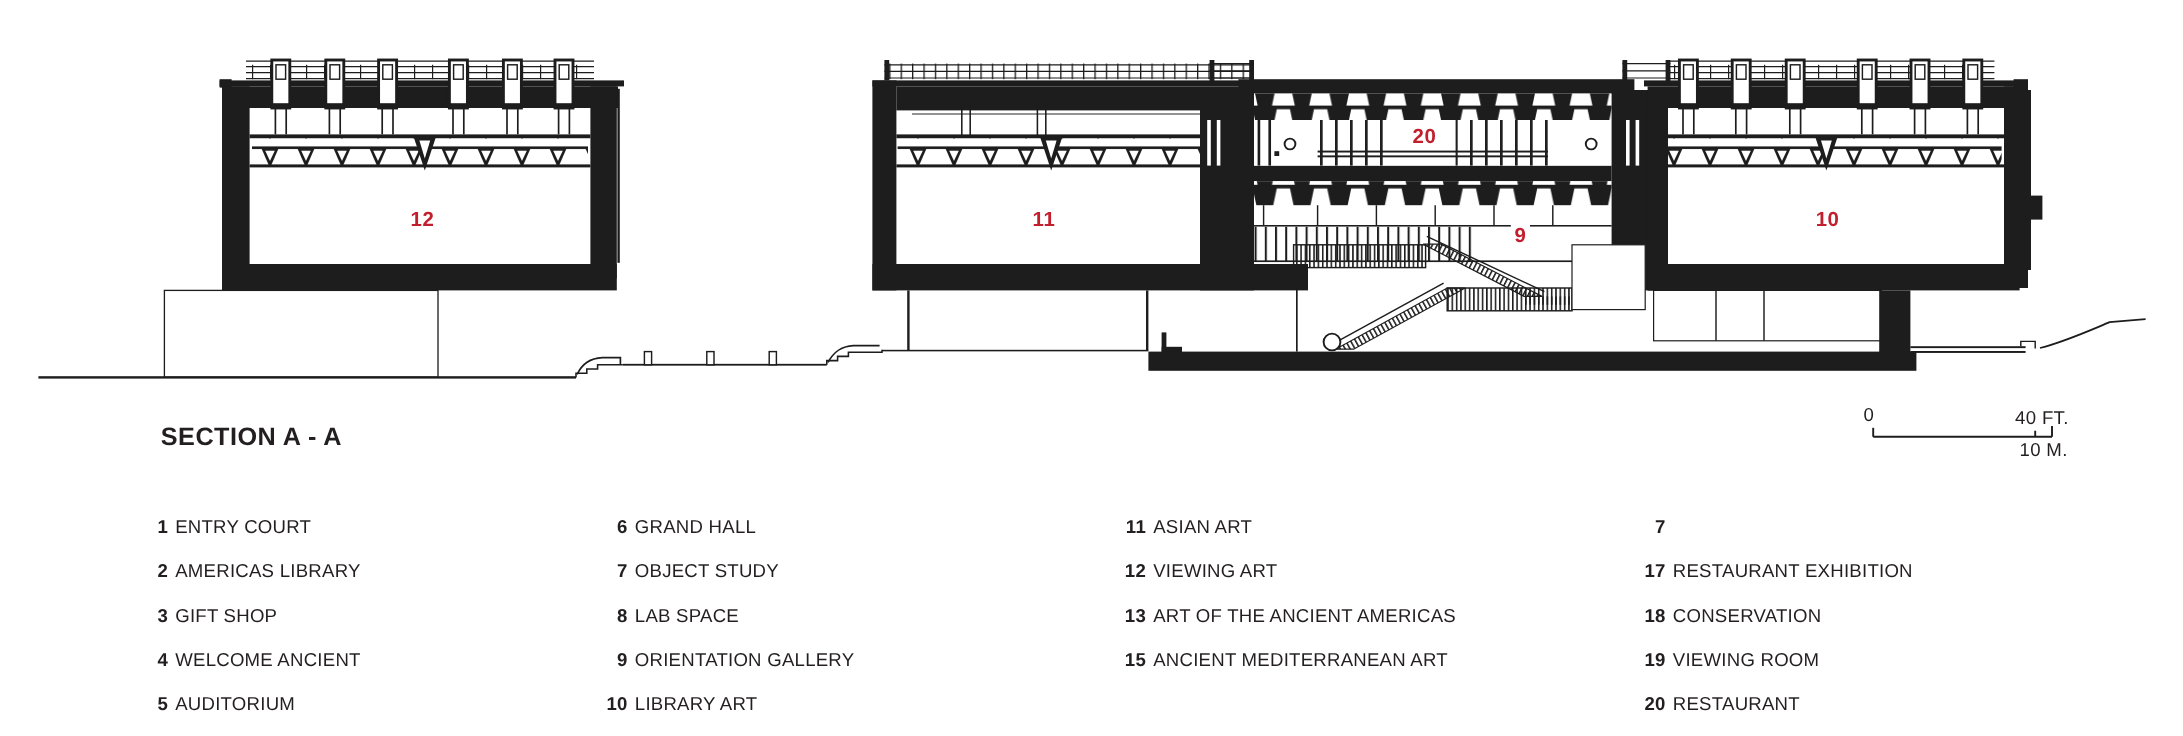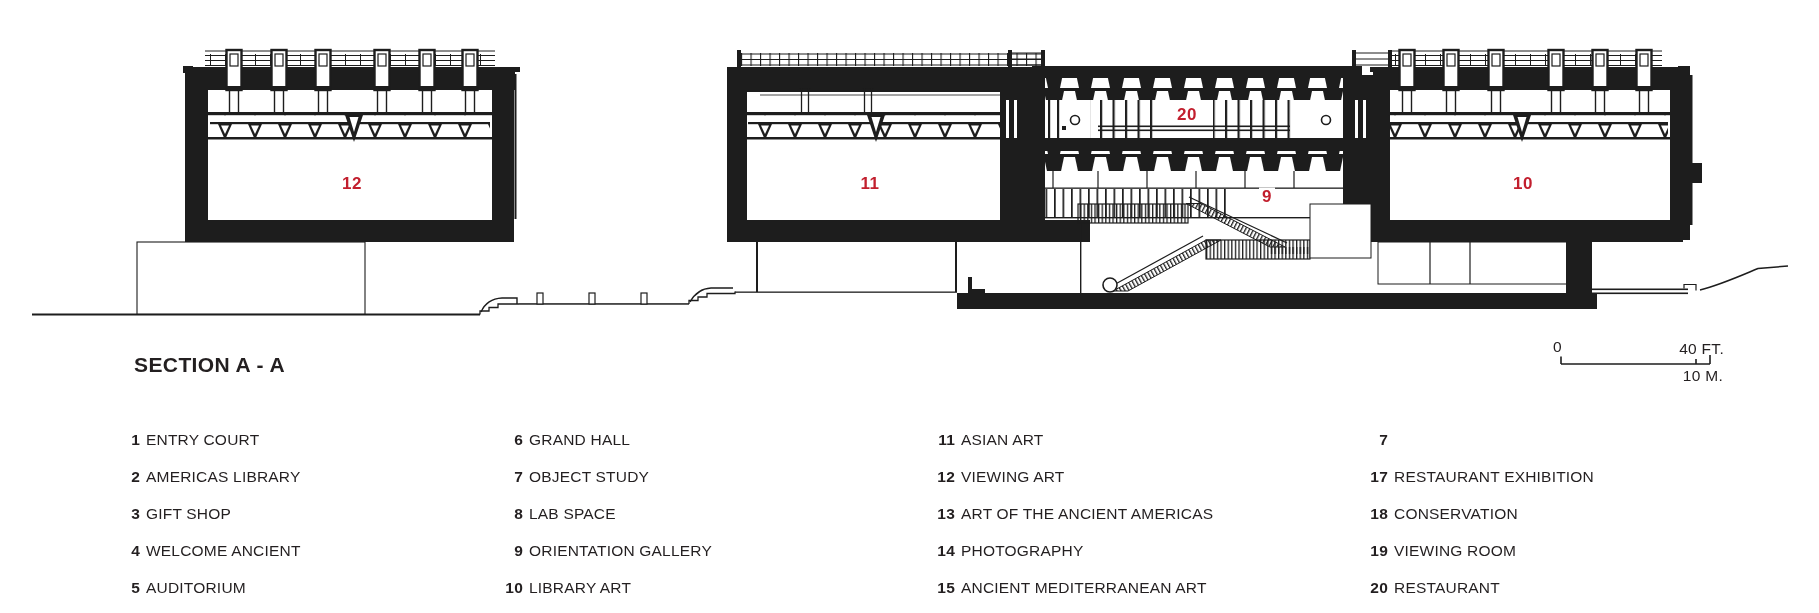--- a/index.html
+++ b/index.html
@@ -326,24 +326,20 @@
     </div>
   <div class="lrow">
       <span class="lnum">12</span>
       <span class="llab">VIEWING ART</span>
     </div>
   <div class="lrow">
       <span class="lnum">13</span>
       <span class="llab">ART OF THE ANCIENT AMERICAS</span>
     </div>
   <div class="lrow">
-      <span class="lnum">14</span>
-      <span class="llab">PHOTOGRAPHY</span>
-    </div>
-  <div class="lrow">
       <span class="lnum">15</span>
       <span class="llab">ANCIENT MEDITERRANEAN ART</span>
     </div>
 </div>
 <div class="lcol" id="lcol-3">
   <div class="lrow">
       <span class="lnum">7</span>
     </div>
   <div class="lrow">
       <span class="lnum">17</span>

